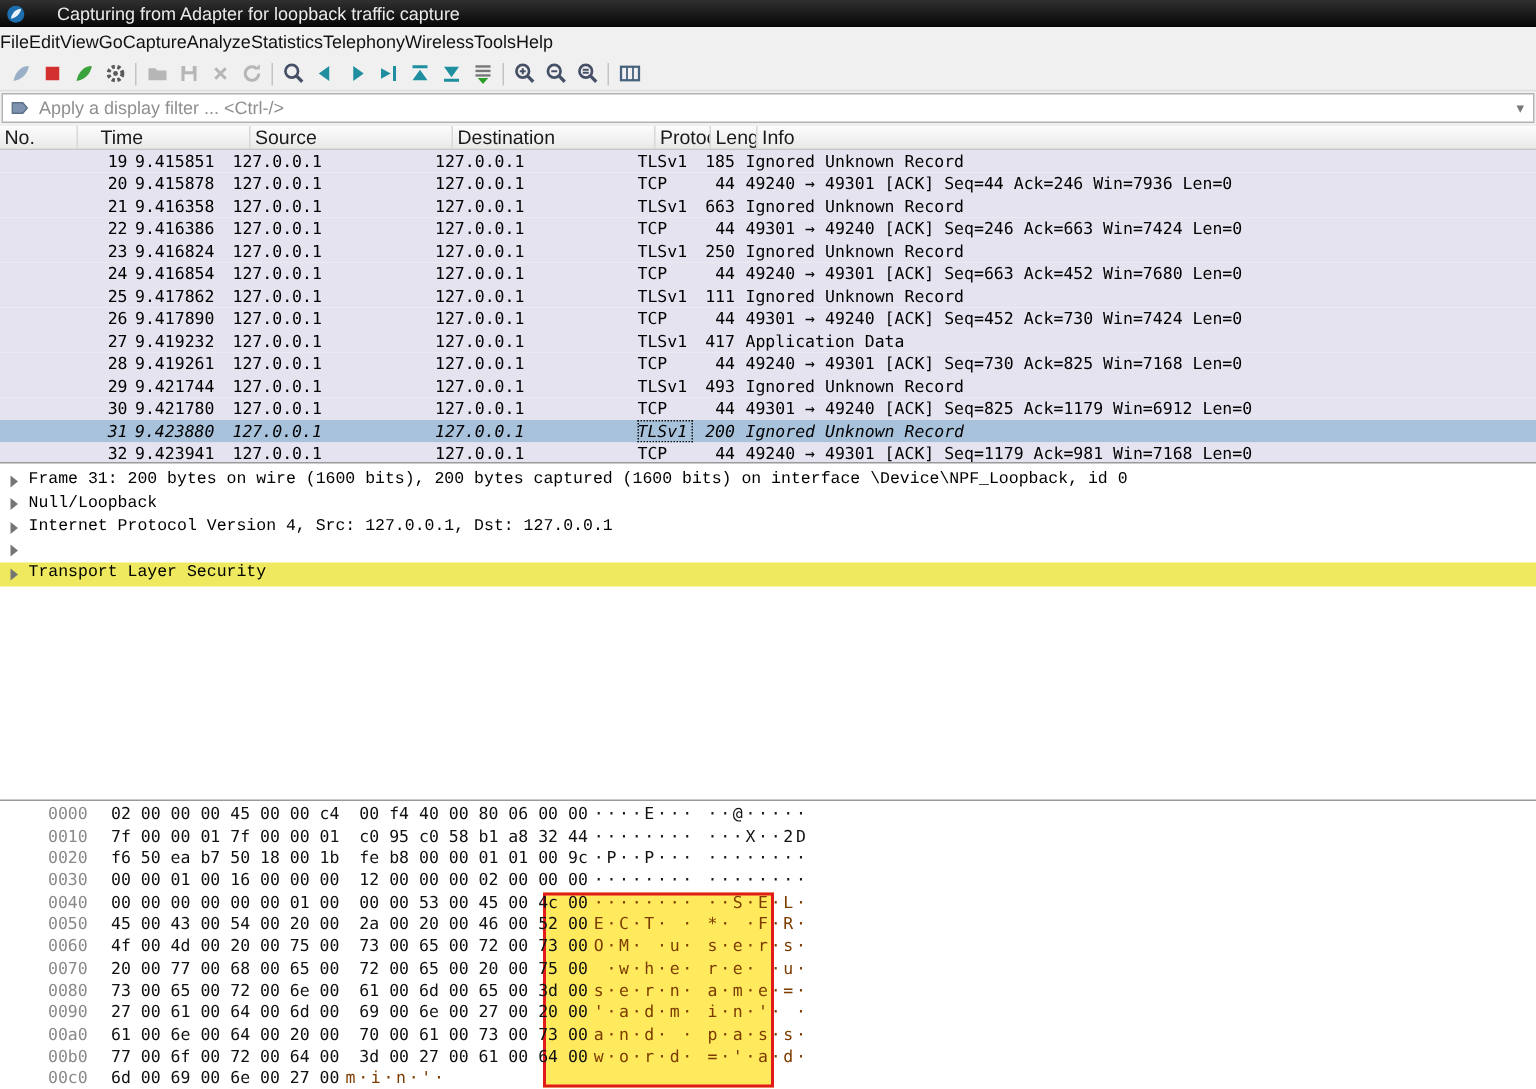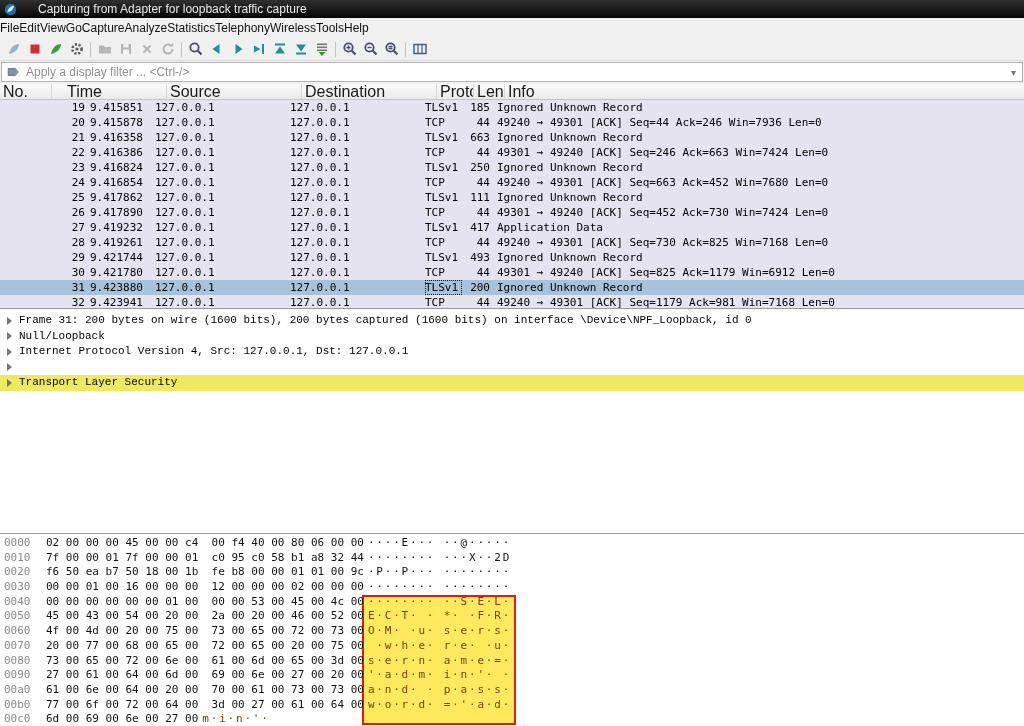--- a/index.html
+++ b/index.html
@@ -13,52 +13,52 @@
   .toolbar{height:23px;background:#f0f0f0;border-bottom:1px solid #dcdcdc;display:flex;align-items:center;
     padding-left:3px;box-sizing:border-box;}
   .tbtn{width:21px;height:20px;display:inline-flex;align-items:center;justify-content:center;}
   .tsep{width:1px;height:15px;background:#c4c4c4;margin:0 3px;display:inline-block;}
   .filterbar{height:23px;background:#f0f0f0;box-sizing:border-box;padding:1px 1px 0 1px;}
   .filterfield{height:20px;background:#fff;border:1px solid #b3b3b3;display:flex;align-items:center;
     padding:0 4px;box-sizing:border-box;}
   .placeholder{color:#8f8f8f;font-size:12px;margin-left:6px;flex:1;white-space:nowrap;overflow:hidden;}
   .dd{color:#777;font-size:10px;margin-right:2px;}
   .colheader{height:16px;display:flex;background:linear-gradient(#fcfcfc,#e9e9e9);
-    border-bottom:1px solid #c6c6c6;font-size:16px;box-sizing:border-box;color:#1a1a1a;}
+    border-bottom:1px solid #c6c6c6;font-size:13px;box-sizing:border-box;color:#1a1a1a;}
   .colheader span{border-right:1px solid #d8d8d8;padding-left:3px;box-sizing:border-box;overflow:hidden;
     white-space:nowrap;line-height:15px;}
   .colheader span:nth-child(1){width:52px;}
   .colheader span:nth-child(2){width:103px;margin-left:12px;}
   .colheader span:nth-child(3){width:135px;}
   .colheader span:nth-child(4){width:135px;}
   .colheader span:nth-child(5){width:37px;}
   .colheader span:nth-child(6){width:31px;}
   .colheader span:nth-child(7){flex:1;border-right:none;}
   .packetlist{height:208px;overflow:hidden;font-family:"DejaVu Sans Mono",monospace;font-size:11px;}
   .prow{position:relative;height:15px;background:var(--row-bg);}
-  .prow.selected{background:var(--row-sel);}
+  .prow.selected{background:var(--row-sel);font-style:italic;}
   .prow span{position:absolute;top:0;height:15px;line-height:15px;white-space:pre;overflow:hidden;color:#000;}
   .c-no{left:0;width:85px;text-align:right;}
   .c-time{left:90px;width:64px;}
   .c-src{left:155px;width:134px;}
   .c-dst{left:290px;width:134px;}
   .c-proto{left:425px;width:37px;}
   .c-len{left:455px;width:35px;text-align:right;}
   .c-info{left:497px;right:0;}
   .prow.selected .c-proto{outline:1px dotted #111;outline-offset:-1px;}
   .details{height:225px;border-top:1px solid #9a9a9a;box-sizing:border-box;padding-top:4px;
     font-family:Liberation Mono, monospace;font-size:11px;background:#fff;}
   .drow{height:15.5px;line-height:15.5px;color:#000;display:flex;align-items:center;}
   .drow.dhl{background:var(--detail-hl);}
   .dtext{white-space:pre;}
   .tri{width:0;height:0;border-top:4px solid transparent;border-bottom:4px solid transparent;
     border-left:5px solid #757575;margin:0 7px;flex:0 0 auto;}
   .hexpane{height:193px;border-top:1px solid #9a9a9a;box-sizing:border-box;padding:2px 0 0 4px;
     position:relative;font-family:"DejaVu Sans Mono",monospace;font-size:11px;background:#fff;}
-  .hrow{height:14.7px;line-height:14.7px;white-space:pre;position:relative;z-index:1;}
+  .hrow{height:14.7px;line-height:14.7px;white-space:pre;position:relative;z-index:1;margin-left:28px;}
   .off{display:inline-block;width:42px;color:#8a8a8a;}
   .hex{color:#111;}
   .asc{margin-left:4px;letter-spacing:1.8px;color:#111;}
   .asc.ahl{color:#7c3c00;}
   .redbox{position:absolute;left:362px;top:61px;width:154px;height:130px;background:var(--ann-yellow);
     border:2px solid var(--ann-red);box-sizing:border-box;z-index:0;}
 </style>
 </head>
 <body>
 

